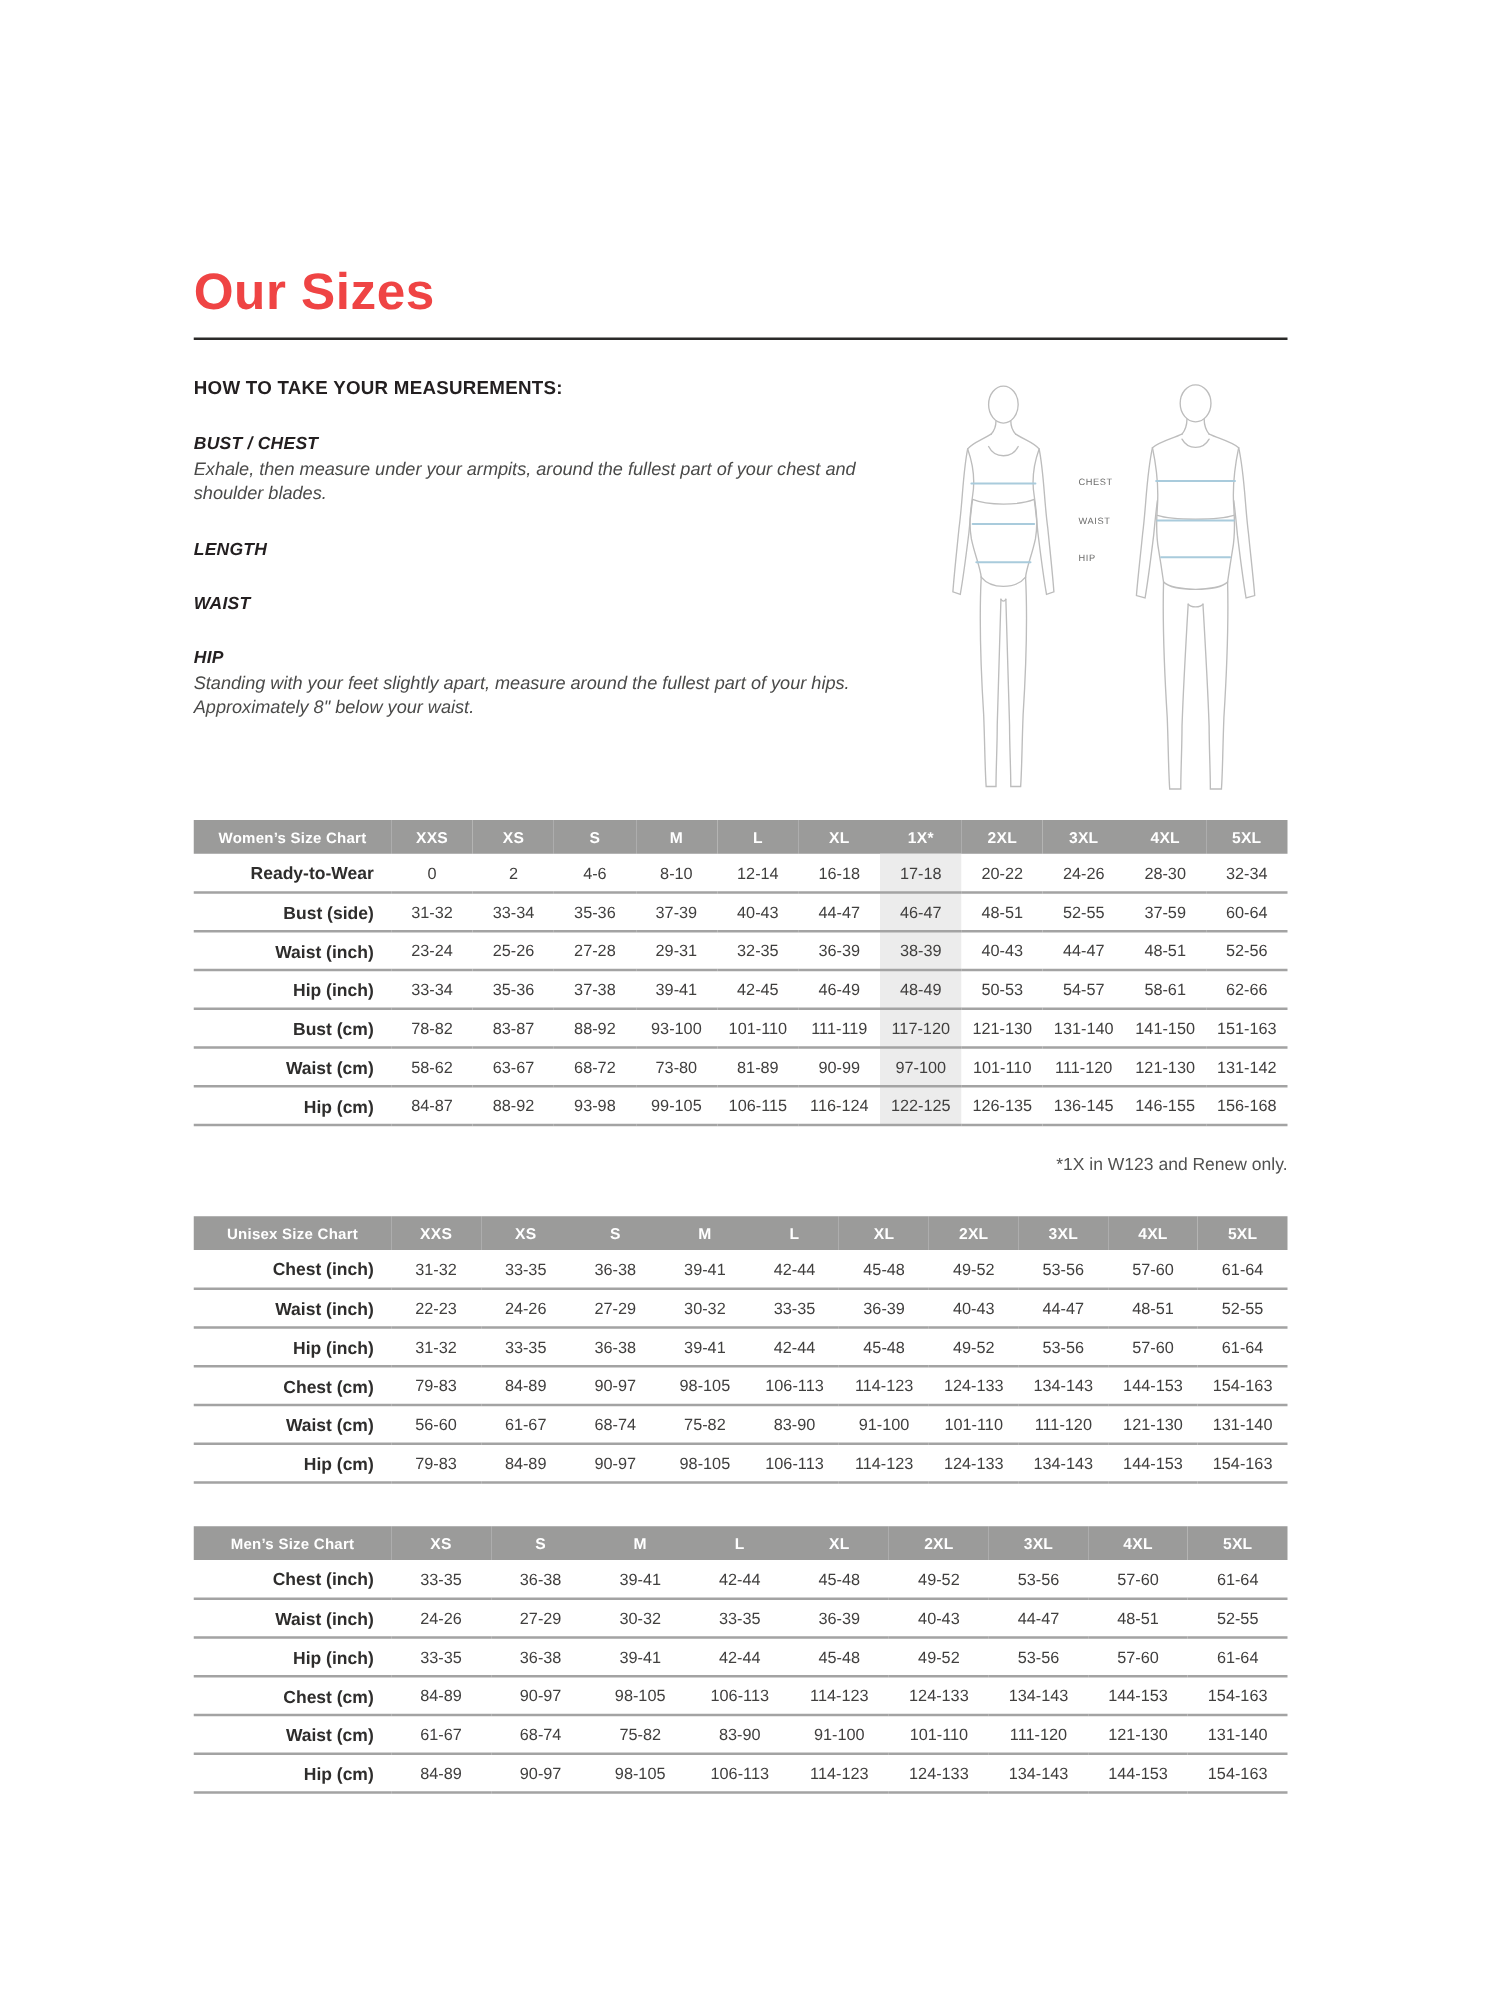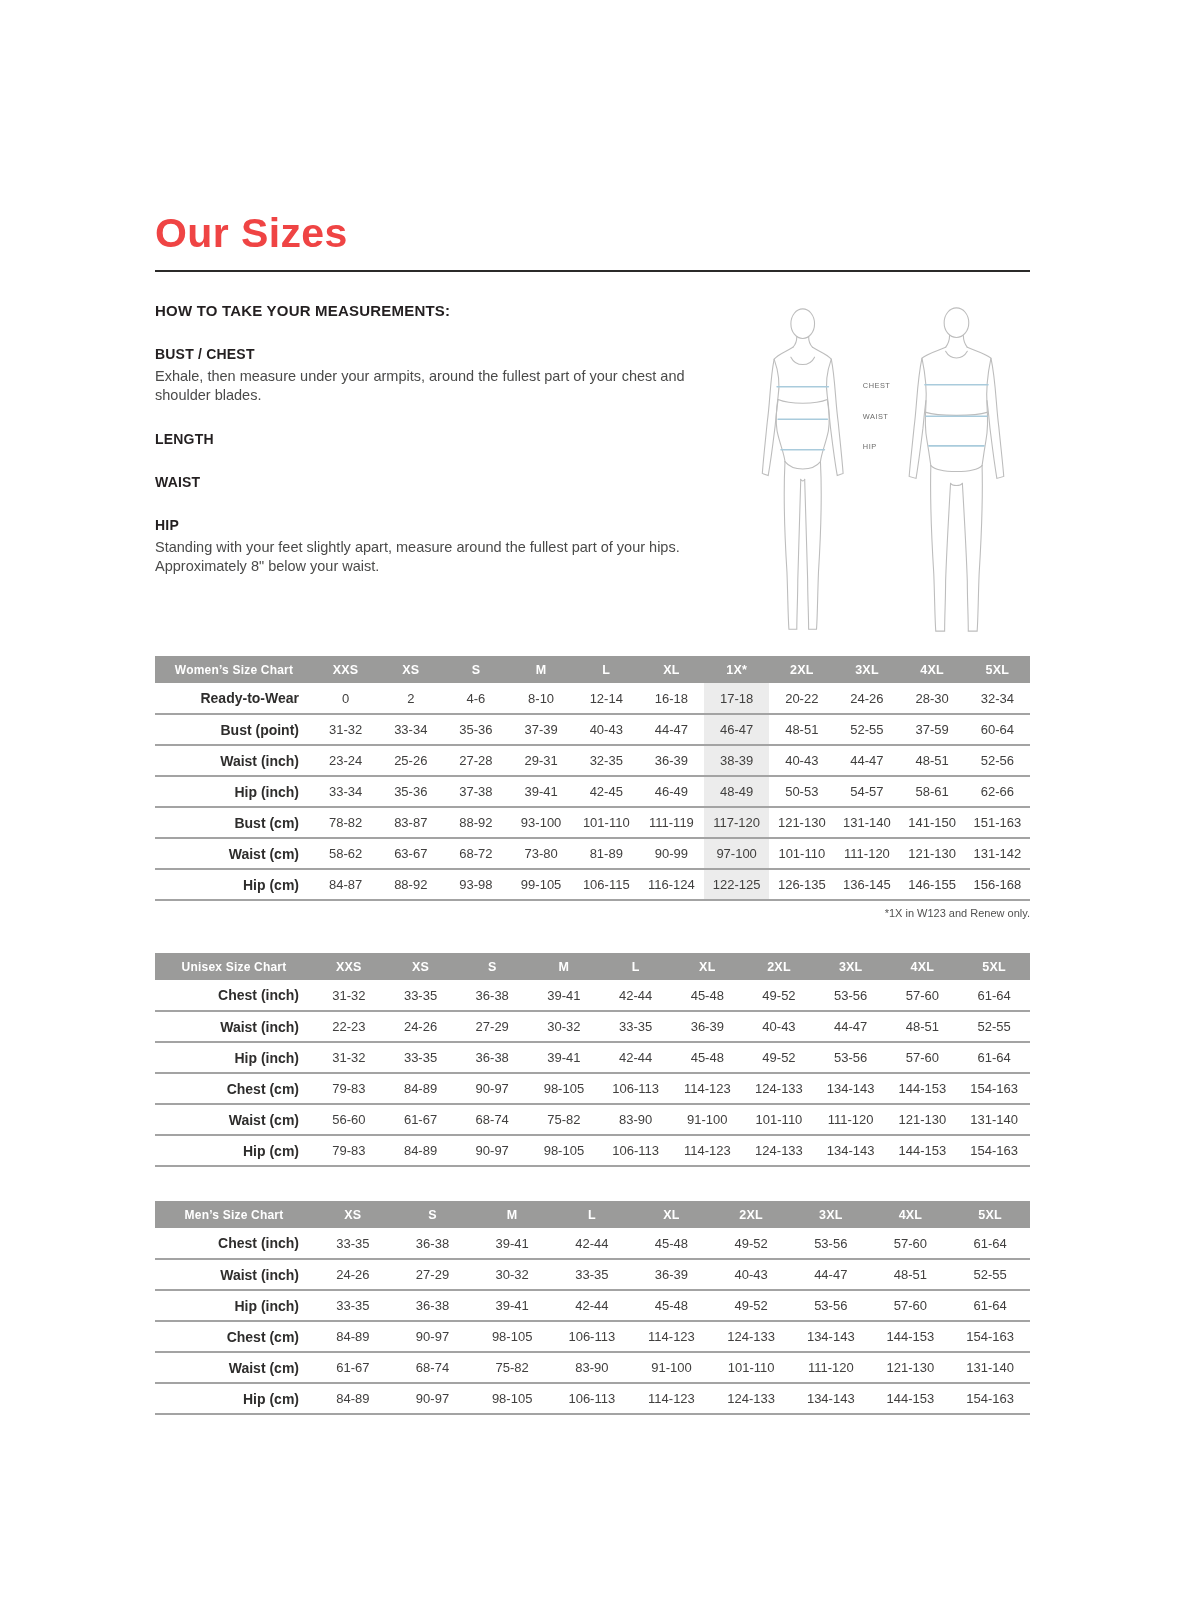--- a/index.html
+++ b/index.html
@@ -10,42 +10,42 @@
     color:#3e3e3d;
   }
   .page { padding:210px 170px 0 155px; }
 
   h1.page-title { font-size:41px; font-weight:800; color:#ef4444; letter-spacing:.4px; }
   .title-rule { border-bottom:2px solid #2b2a29; margin-top:13px; }
 
   .measure-row { display:flex; margin-top:30px; }
   .measure-text { width:588px; }
   .measure-text h2 { font-size:15px; font-weight:700; color:#231f20; letter-spacing:.2px; }
-  .m-section { margin-top:27px; }
+  .m-section { margin-top:27px;font-style:italic; }
   .m-section h3 { font-size:14px; font-weight:700; color:#231f20; margin-bottom:5px; letter-spacing:.2px; }
   .m-section p { font-size:14.5px; line-height:1.28; color:#4a4a49; }
 
   .figures { width:285px; }
   .figures svg { display:block; }
 
   .table-block { margin-top:34px; }
   .table-block.first { margin-top:14px; }
   table.size-table { width:100%; border-collapse:collapse; table-layout:fixed; }
   .size-table thead th {
     background:var(--header-bar,#9b9b9a); color:#ffffff;
     font-size:12.5px; font-weight:700; height:27px; text-align:center; letter-spacing:.2px;margin-top:16px;
   }
   .size-table thead th.chart-title { width:158px; font-size:12px; }
   .size-table tbody tr { height:31px; border-bottom:2px solid #a3a3a3; }
   .size-table tbody th.row-label {
     text-align:right; padding-right:14px; font-size:14px; font-weight:700; color:#2e2d2c;
   }
   .size-table tbody td { text-align:center; font-size:13px; color:#403f3e; }
   .size-table tbody td.hl { background:var(--highlight,#ececec); }
-  .footnote { text-align:right; font-size:11px; color:#515150; margin-top:6px; }
+  .footnote { text-align:right; font-size:14px; color:#515150; margin-top:22px; }
 </style>
 </head>
 <body>
 
 <div class="page">
 
   <header>
     <h1 class="page-title">Our Sizes</h1>
     <div class="title-rule"></div>
   </header>
@@ -151,21 +151,21 @@
             <td>8-10</td>
             <td>12-14</td>
             <td>16-18</td>
             <td class="hl">17-18</td>
             <td>20-22</td>
             <td>24-26</td>
             <td>28-30</td>
             <td>32-34</td>
           </tr>
           <tr>
-            <th class="row-label">Bust (point)</th>
+            <th class="row-label">Bust (side)</th>
             <td>31-32</td>
             <td>33-34</td>
             <td>35-36</td>
             <td>37-39</td>
             <td>40-43</td>
             <td>44-47</td>
             <td class="hl">46-47</td>
             <td>48-51</td>
             <td>52-55</td>
             <td>37-59</td>

